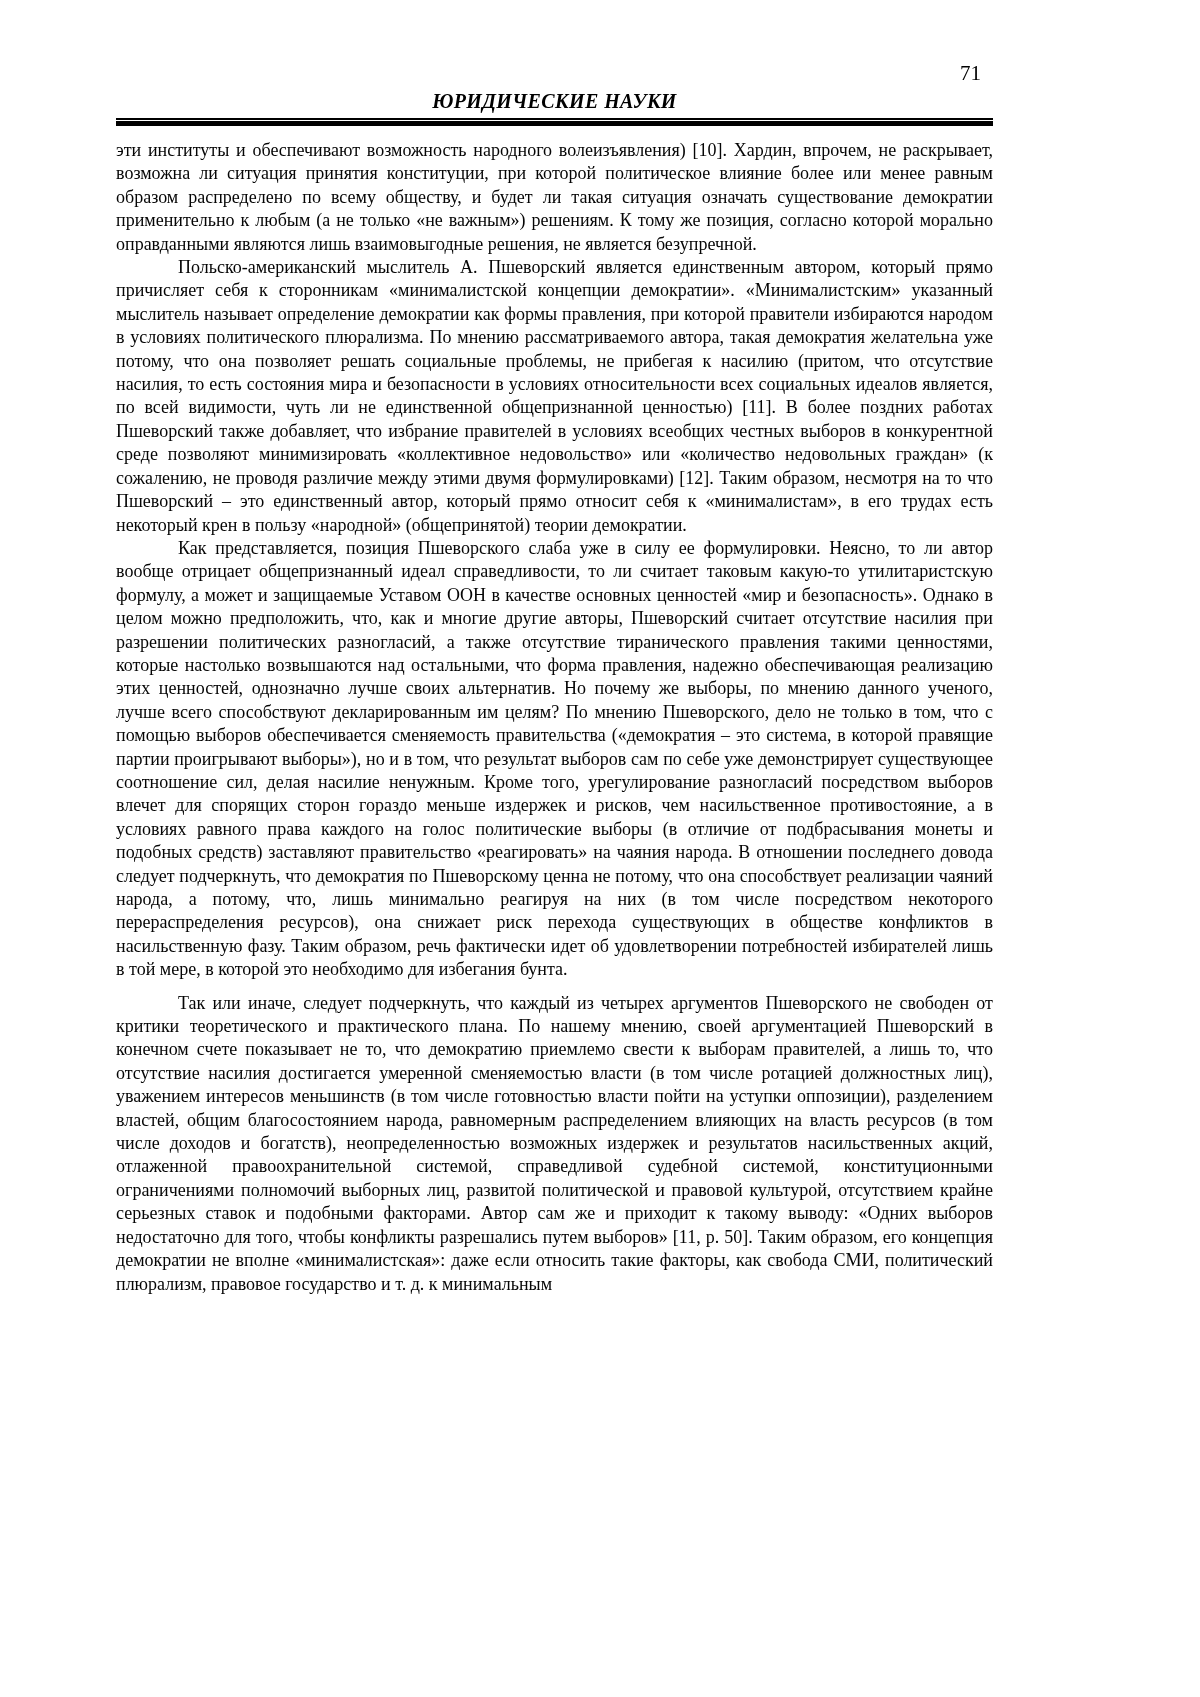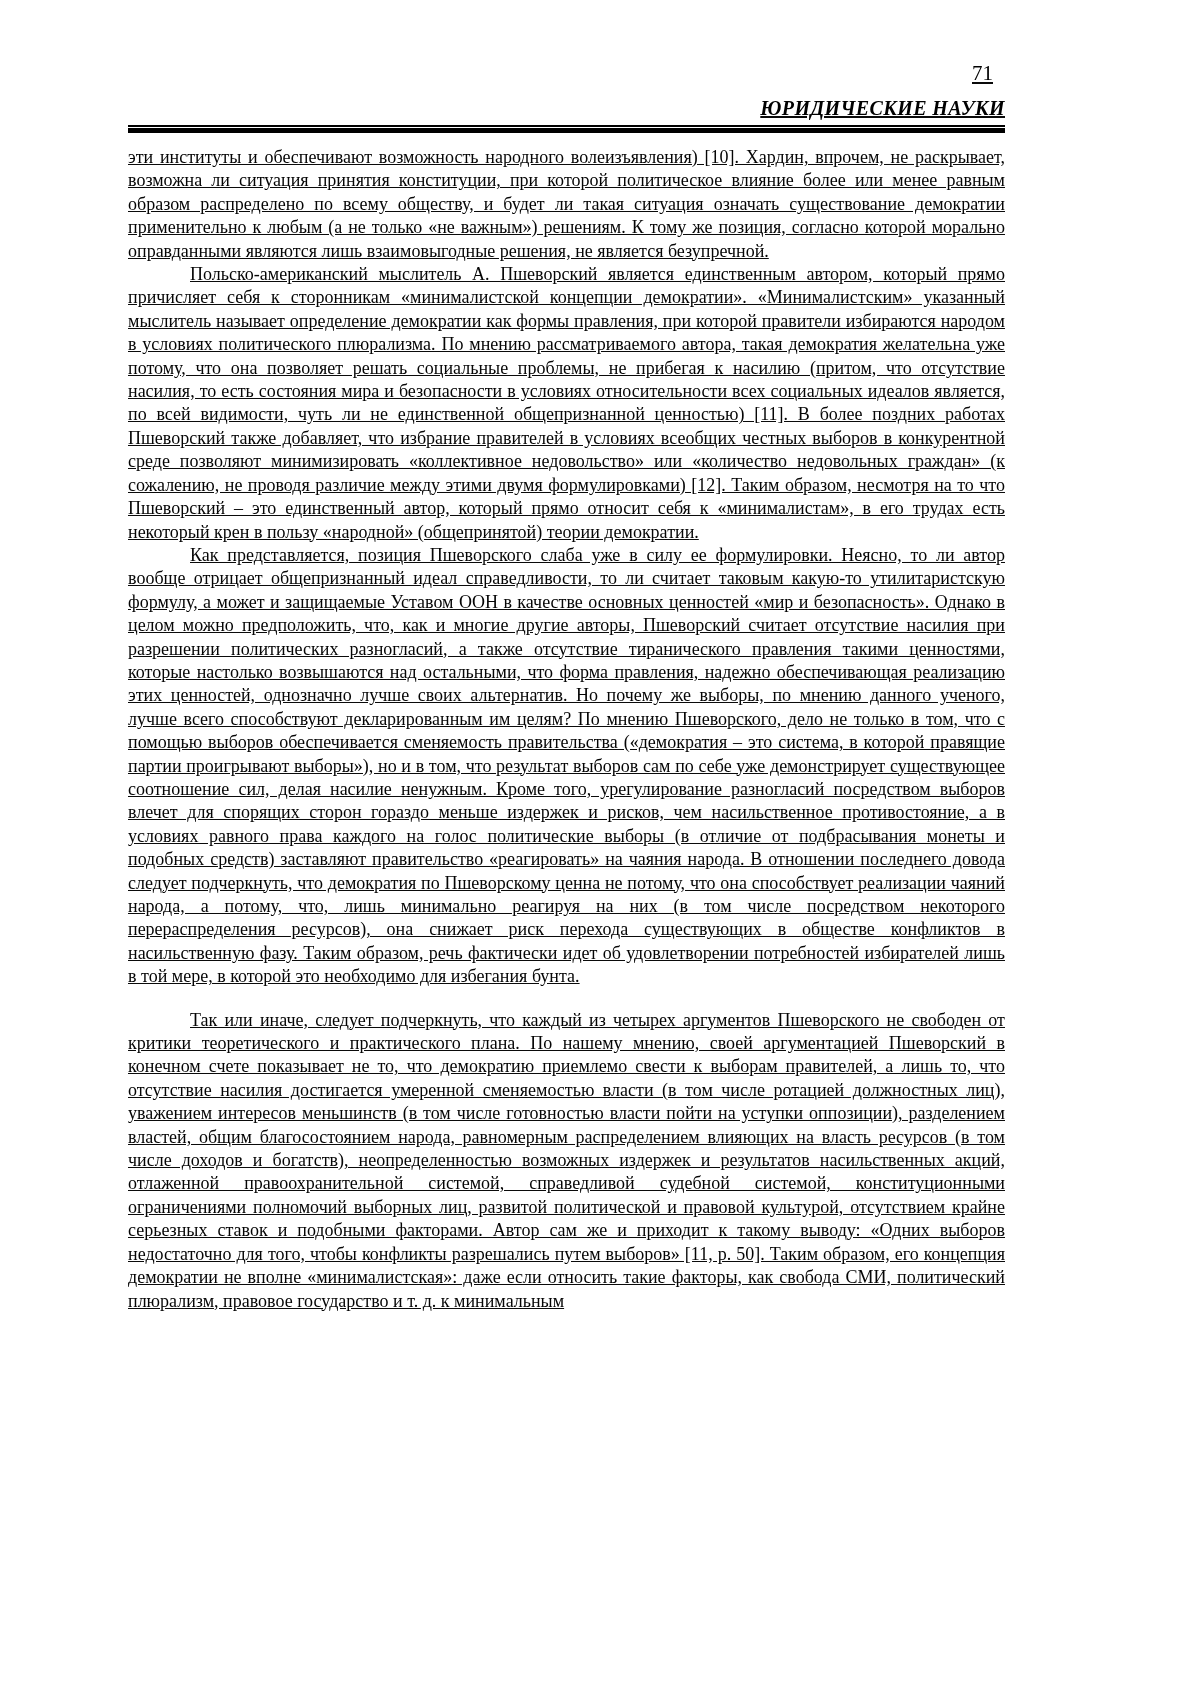--- a/index.html
+++ b/index.html
@@ -11,36 +11,35 @@
     font-family: "Liberation Serif", serif;
   }
   .page {
     position: absolute;
     inset: 0;
     background: #ffffff;
     color: #0a0a0a;
   }
   .content {
     position: absolute;
-    left: 128px;
+    left: 116px;
     top: 0;
     width: 877px;
-    text-decoration: underline;
   }
   .page-number {
     margin-top: 62px;
     text-align: right;
     padding-right: 12px;
     font-size: 21px;
     line-height: 23px;
     color: #000;
   }
   .section-header {
-    margin-top: 11px;
-    text-align: right;
+    margin-top: 4px;
+    text-align: center;
     font-weight: bold;
     font-style: italic;
     font-size: 20px;
     line-height: 24px;
     letter-spacing: 0.4px;
     color: #000;
   }
   .header-rule {
     margin-top: 5px;
     height: 8px;
@@ -55,21 +54,21 @@
     text-align: justify;
     color: #050505;
   }
   .article-body p {
     text-indent: 62px;
   }
   .article-body p.continuation {
     text-indent: 0;
   }
   .article-body p.spaced-before {
-    margin-top: 20px;
+    margin-top: 10px;
   }
 </style>
 </head>
 <body>
 
 <div class="page">
   <div class="content">
 
     <div class="page-number">71</div>
 

